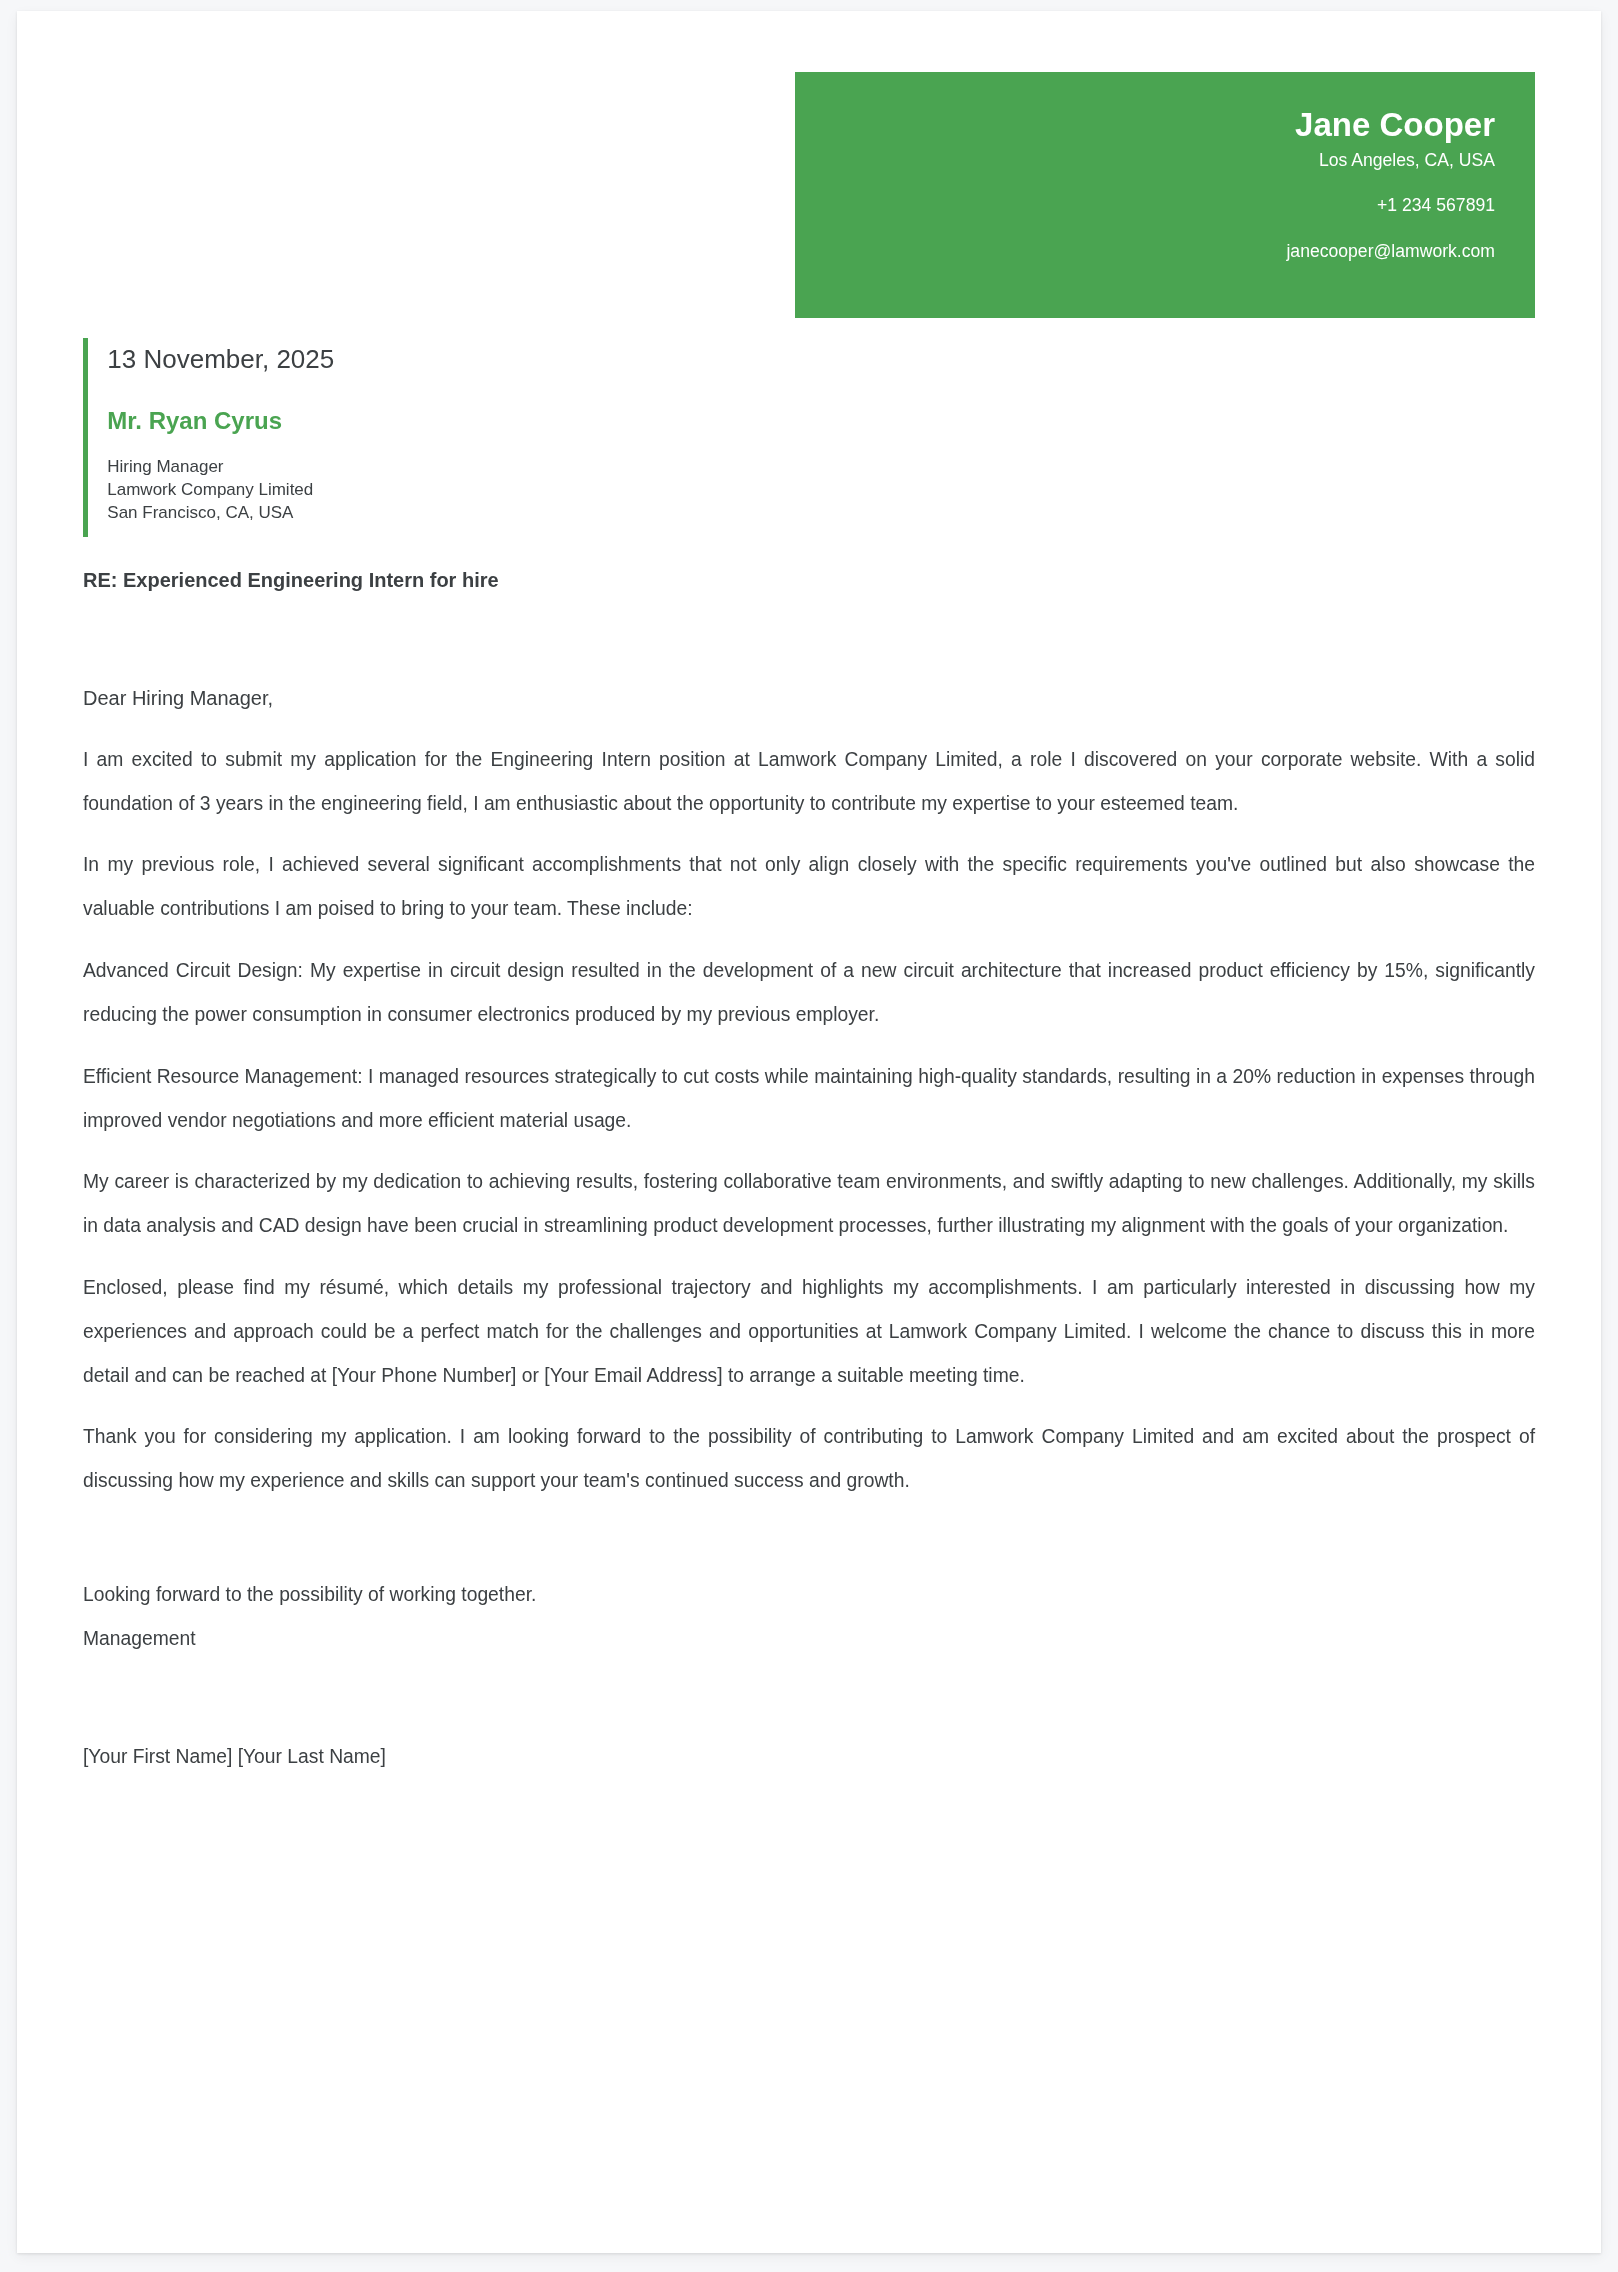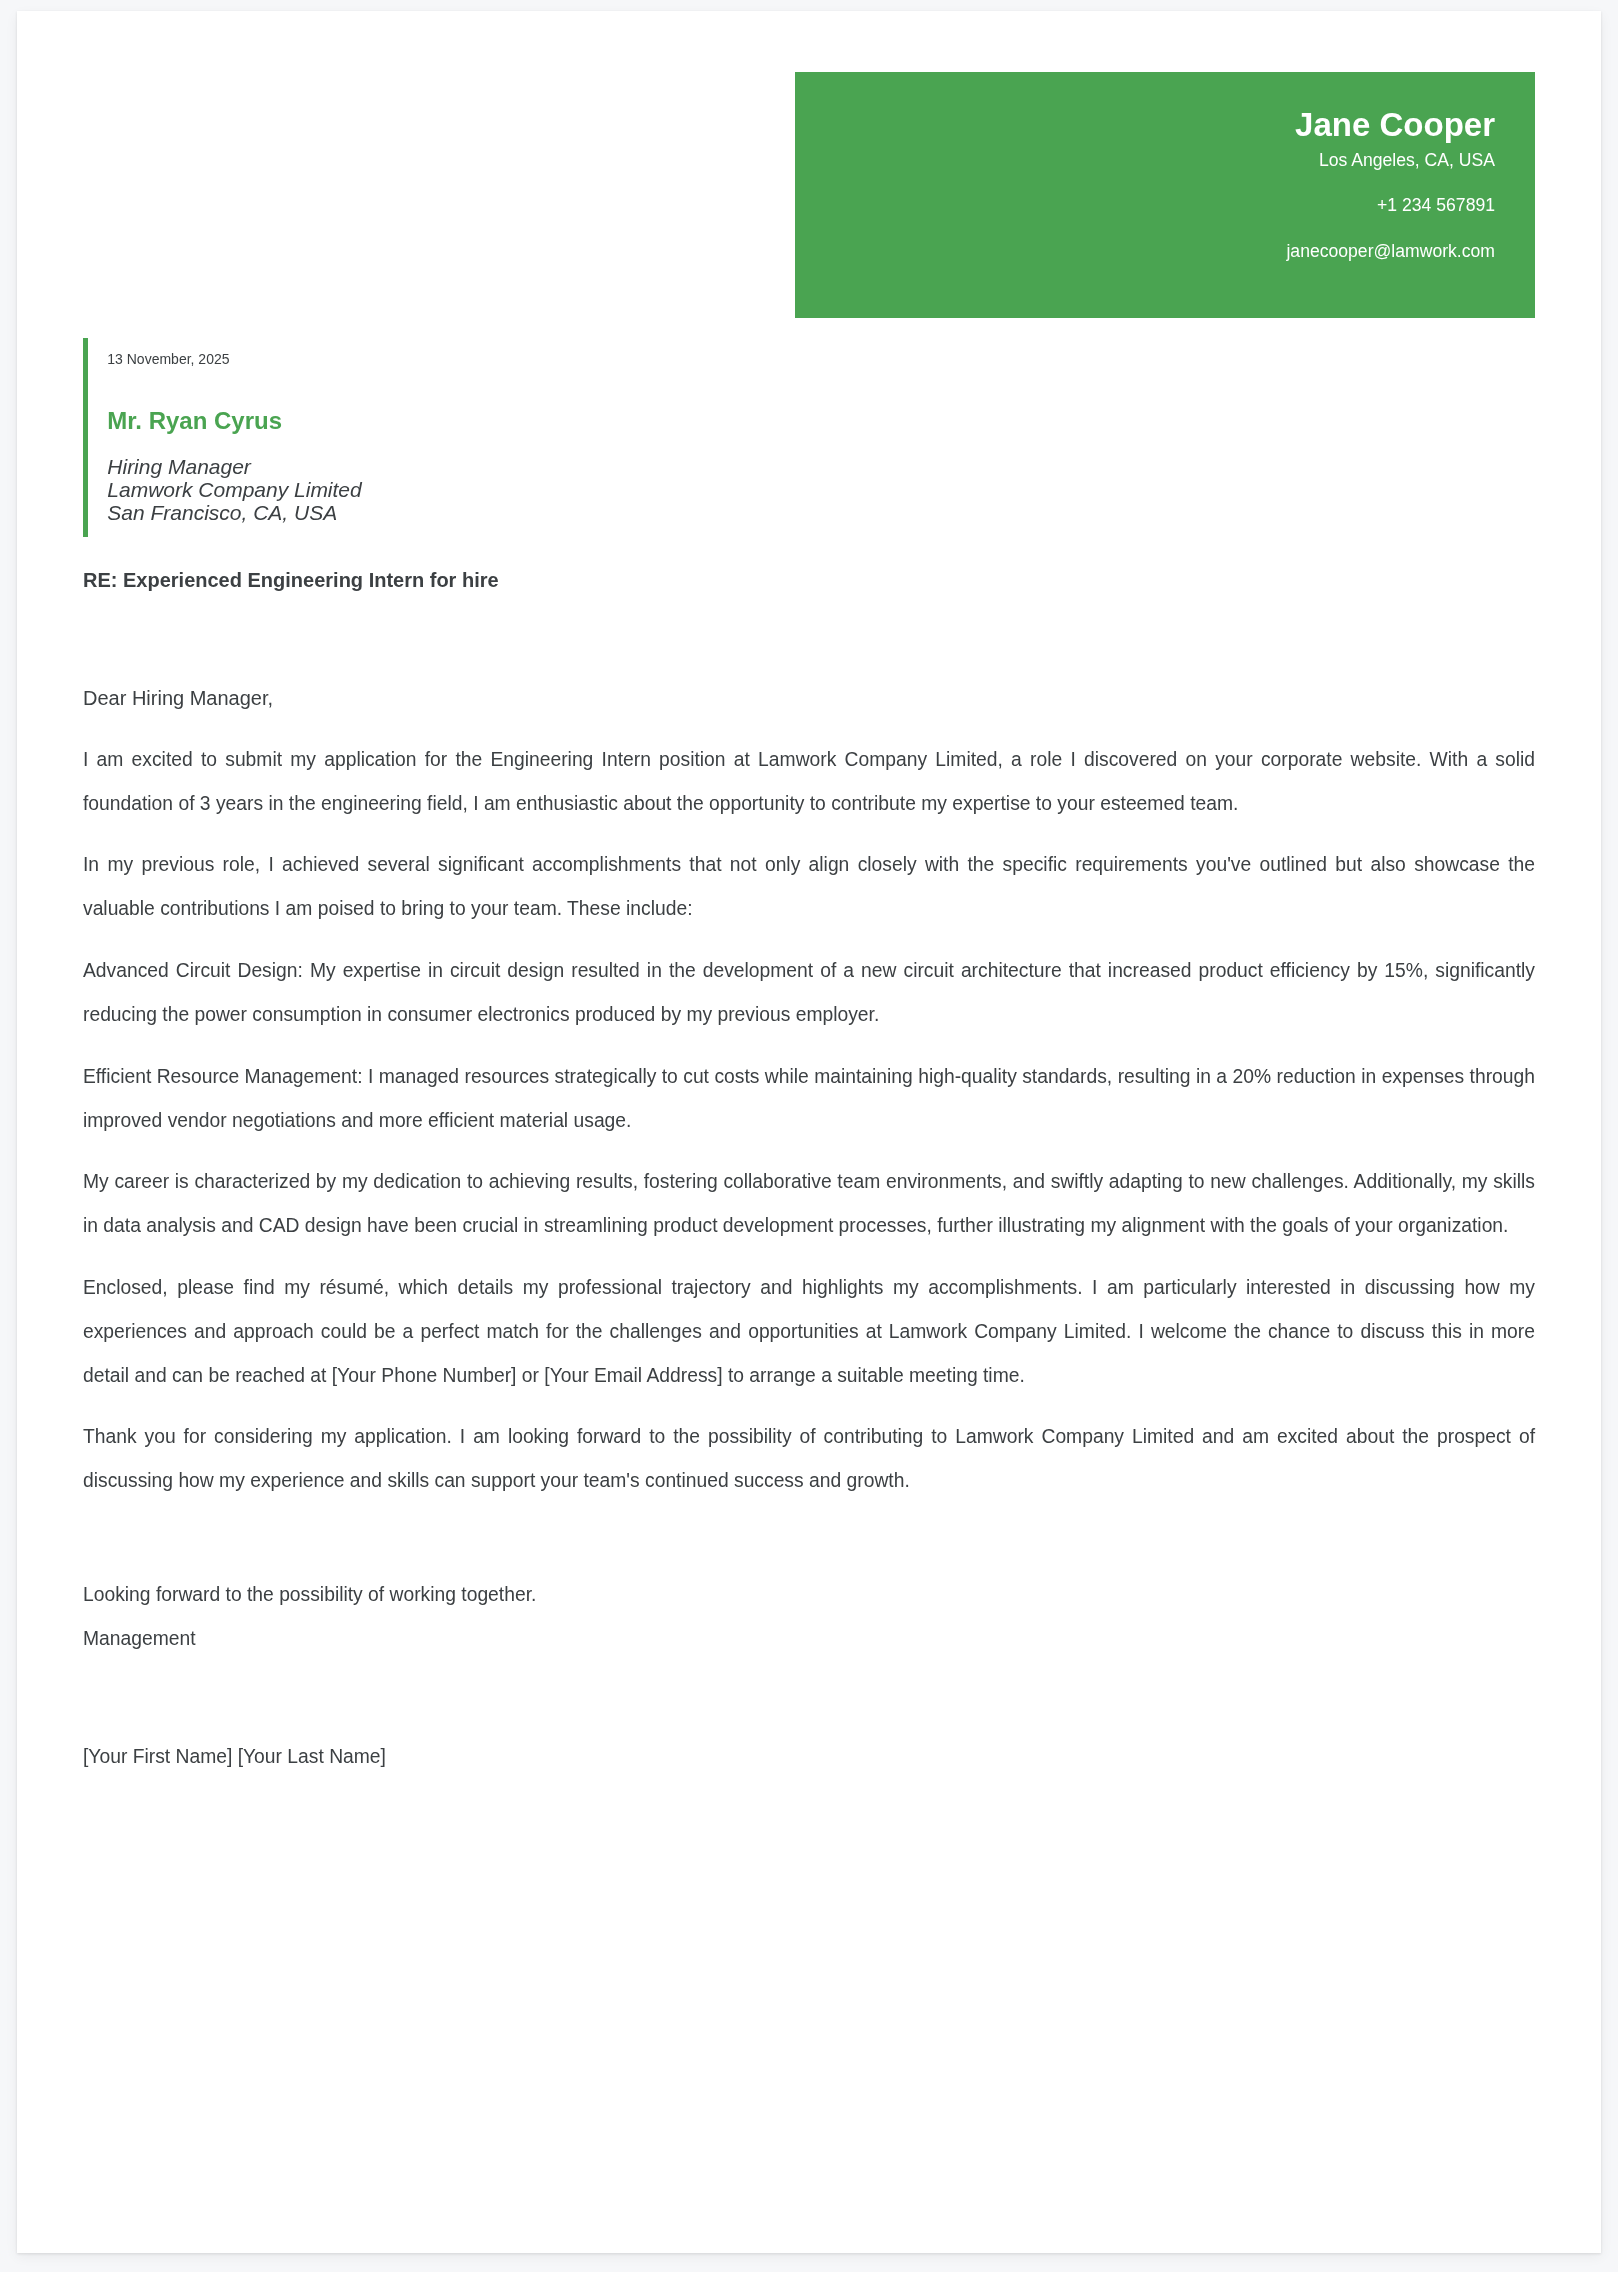--- a/index.html
+++ b/index.html
@@ -51,35 +51,34 @@
   .contact-location{margin-top:5.3px;}
   .contact-phone{margin-top:24.6px;}
   .contact-email{margin-top:24.6px;}
   
   .recipient-block{
     margin-top:19.3px;
     border-left:5.3px solid var(--accent);
     padding:10.6px 0 12.3px 19.3px;
   }
   .recipient-date{
-    font-size:14px;
+    font-size:26px;
     line-height:23px;
     margin-bottom:30px;
   }
   .recipient-name{
     font-size:24px;
     font-weight:bold;
     color:var(--accent);
     line-height:40px;
     margin-bottom:14px;
   }
   .recipient-line{
-    font-size:21px;
+    font-size:17px;
     line-height:23px;
-    font-style:italic;
   }
   
   .subject-line{
     margin-top:31px;
     font-size:20px;
     font-weight:bold;
     line-height:24.6px;
   }
   
   .letter-body{

